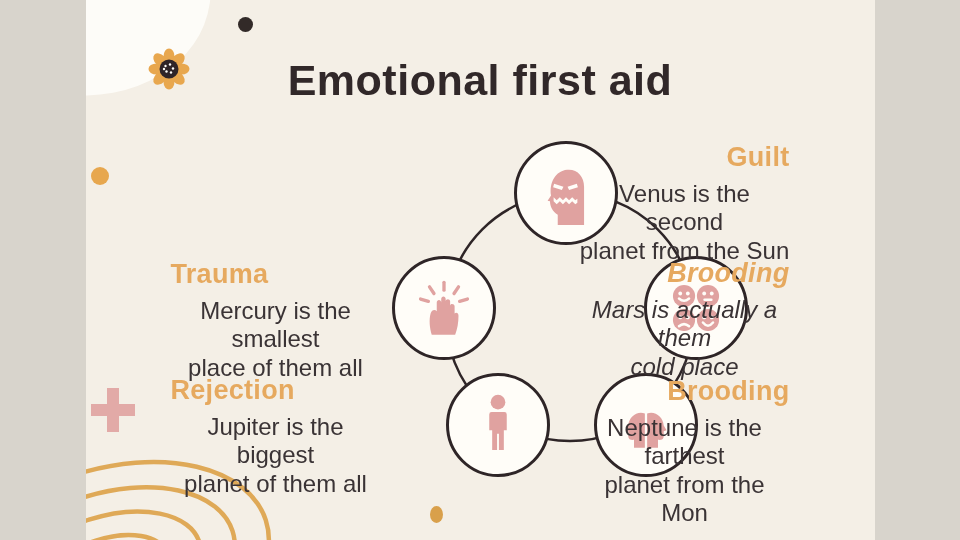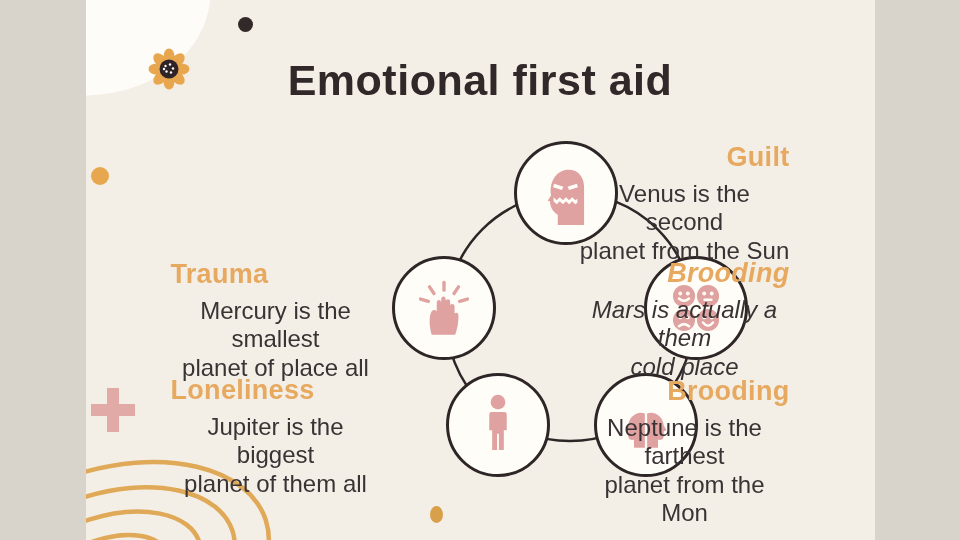--- a/index.html
+++ b/index.html
@@ -140,24 +140,24 @@
       <path fill="#e0a2a0" d="M29 40 V10 C36 7.5 43 13 43.5 20.5 L46 24.5 L43.5 25.5 V30 C43.5 32.5 41 33.5 38.5 33 V40 Z"></path>
       <path fill="#e0a2a0" d="M27 40 V10 C20 7.5 13 13 12.5 20.5 L10 24.5 L12.5 25.5 V30 C12.5 32.5 15 33.5 17.5 33 V40 Z"></path>
     </svg>
   </div>
 
   <h1 class="title">Emotional first aid</h1>
 
   <div class="item left item-trauma">
     <div class="heading">Trauma</div>
     <div class="desc">Mercury is the smallest
-planet of place all</div>
+place of them all</div>
   </div>
   <div class="item left item-loneliness">
-    <div class="heading">Loneliness</div>
+    <div class="heading">Rejection</div>
     <div class="desc">Jupiter is the biggest
 planet of them all</div>
   </div>
   <div class="item right item-guilt">
     <div class="heading">Guilt</div>
     <div class="desc">Venus is the second
 planet from the Sun</div>
   </div>
   <div class="item right item-brooding">
     <div class="heading">Brooding</div>

